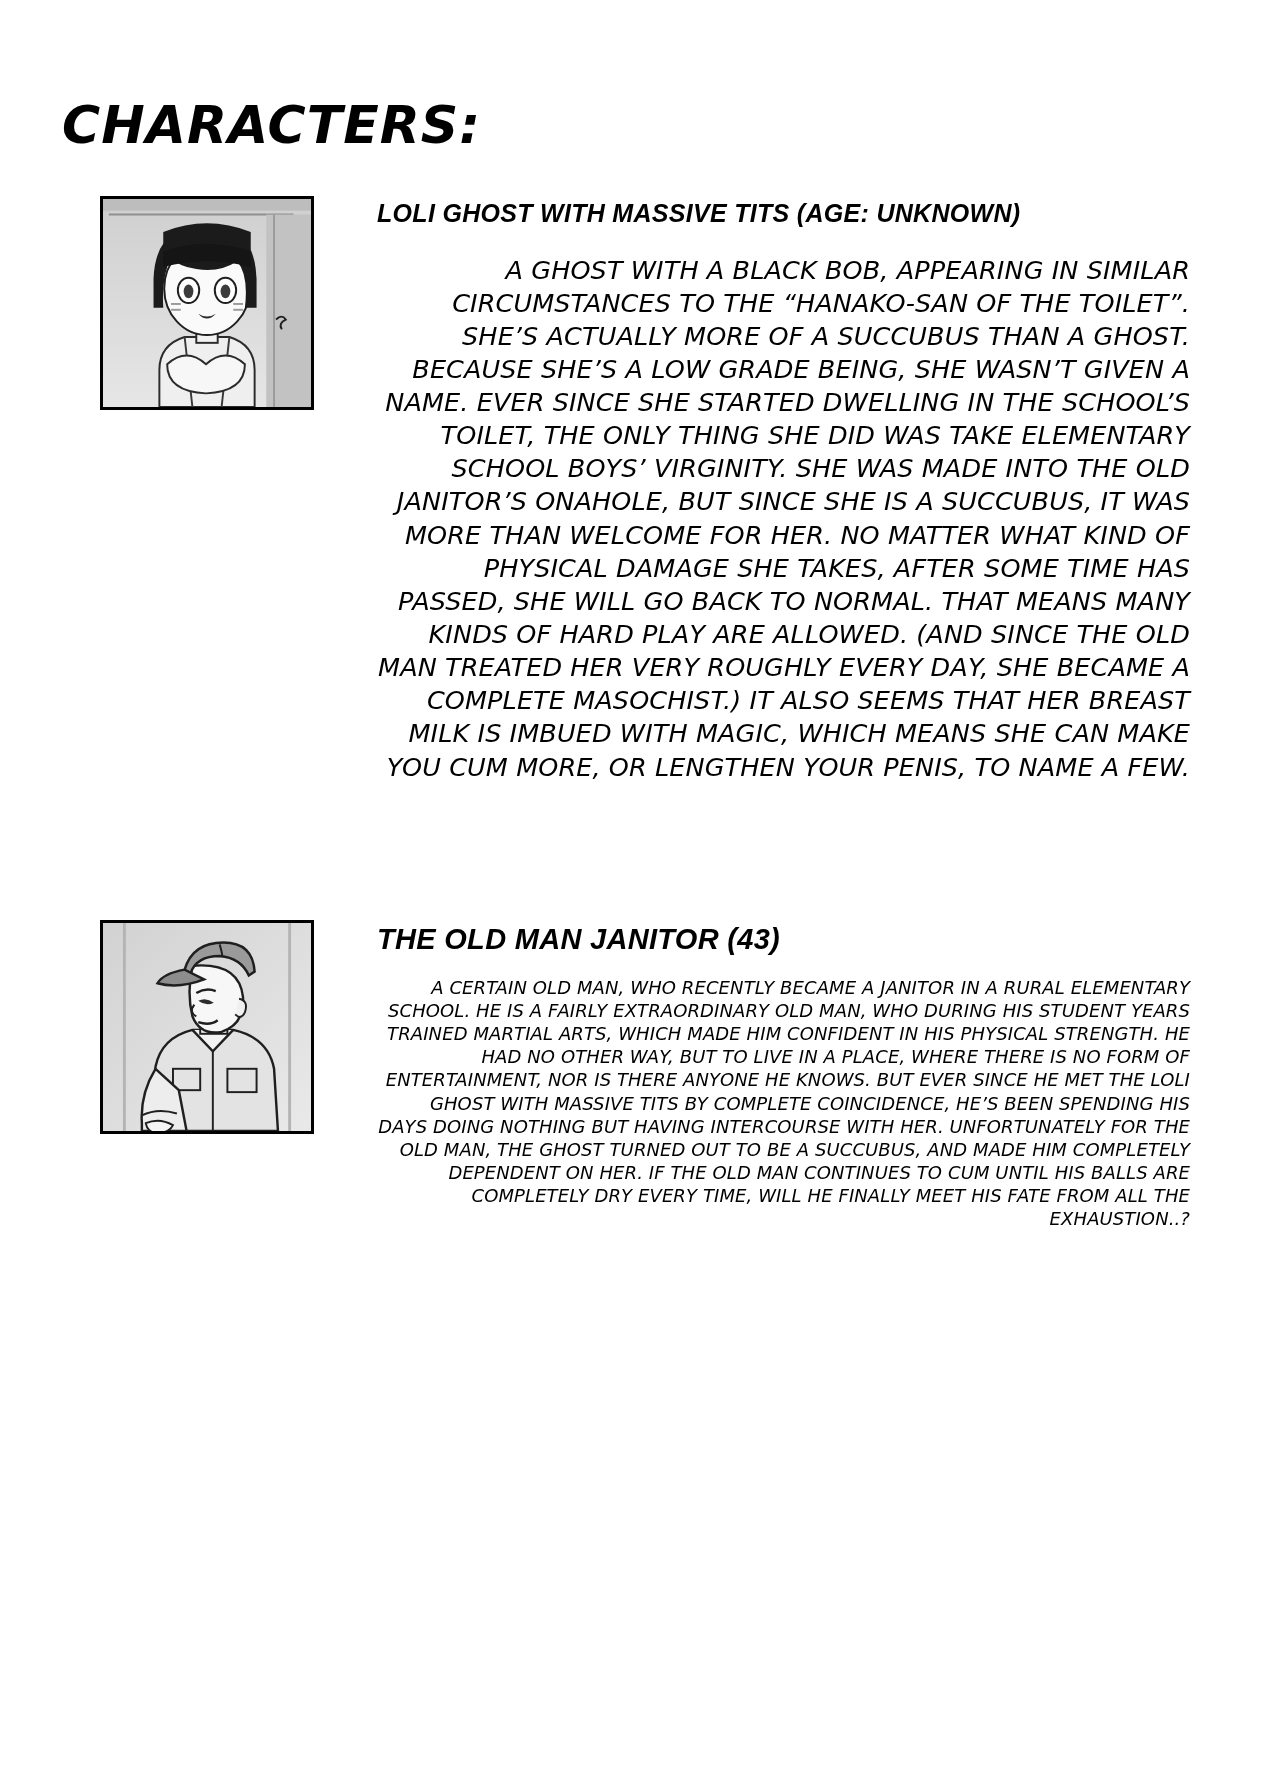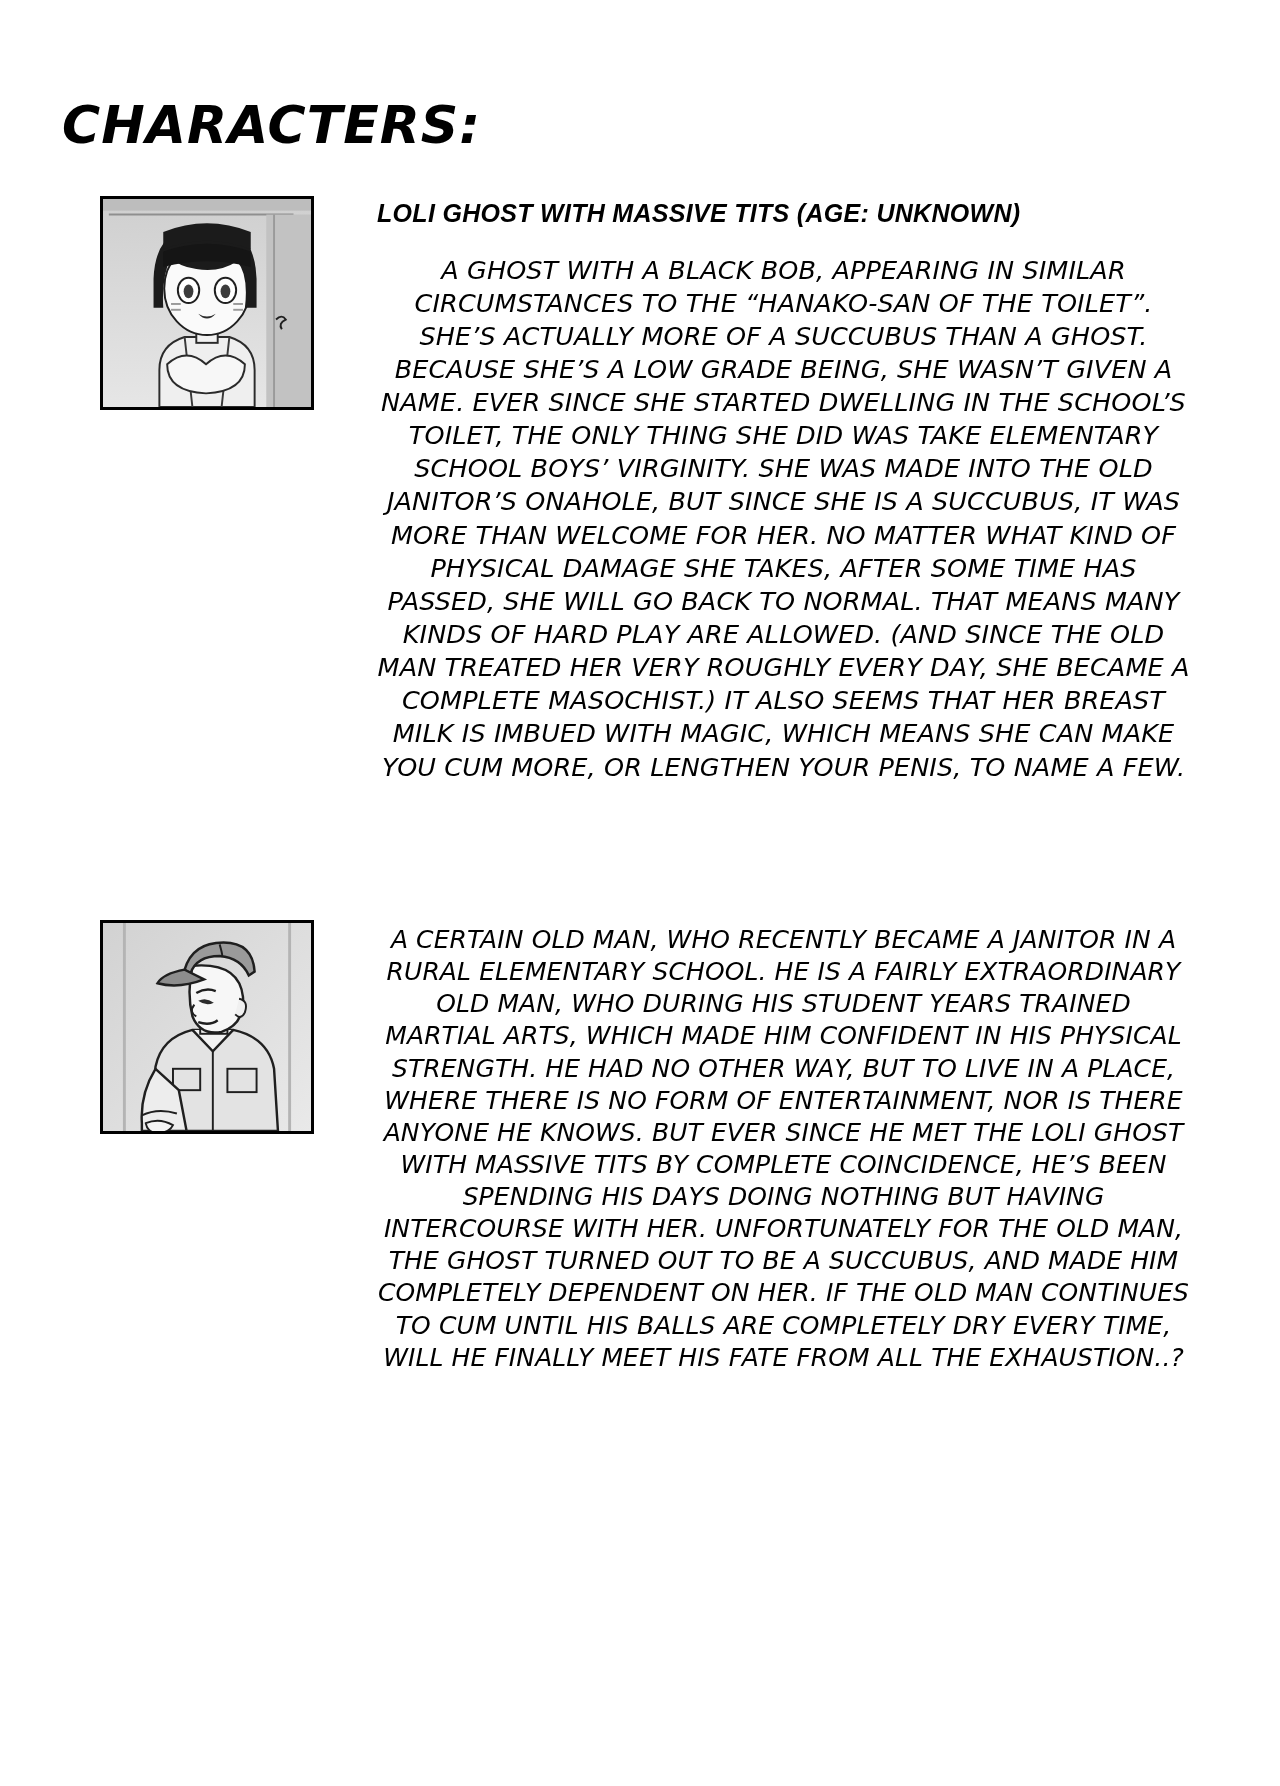--- a/index.html
+++ b/index.html
@@ -77,25 +77,25 @@
     font-size: 29px;
     margin-bottom: 20px;
   }
   .char-desc {
     font-family: "DejaVu Sans", sans-serif;
     font-style: italic;
     font-size: 25.5px;
     line-height: 1.30;
     letter-spacing: 0.1px;
     margin: 0;
-    text-align: center;
+    text-align: right;
     white-space: pre-line;
   }
   #char-block-1 .char-desc {
-    font-size: 25px;
+    font-size: 18px;
     line-height: 1.285;
   }
 </style>
 </head>
 <body>
 
 <div class="page">
 
   <h1 class="page-title">CHARACTERS:</h1>
 
@@ -190,17 +190,18 @@
         <path d="M120 22 Q124 36 122 34" stroke="#1f1f1f" stroke-width="2" fill="none"></path>
 
         <path d="M96 72 Q106 66 116 70" stroke="#1f1f1f" stroke-width="2.5" fill="none"></path>
         <path d="M98 80 q8 -4 16 2 q-8 4 -16 -2 z" fill="#2b2b2b"></path>
 
         <path d="M94 84 q-6 8 2 12" stroke="#1f1f1f" stroke-width="2" fill="none"></path>
         <path d="M98 102 q12 4 20 -2" stroke="#1f1f1f" stroke-width="2.5" fill="none"></path>
       </svg>
     </div>
     <div class="char-text">
+      <div class="char-name">THE OLD MAN JANITOR (43)</div>
       <p class="char-desc">A CERTAIN OLD MAN, WHO RECENTLY BECAME A JANITOR IN A RURAL ELEMENTARY SCHOOL. HE IS A FAIRLY EXTRAORDINARY OLD MAN, WHO DURING HIS STUDENT YEARS TRAINED MARTIAL ARTS, WHICH  MADE HIM CONFIDENT IN HIS PHYSICAL STRENGTH. HE HAD NO OTHER WAY, BUT TO LIVE IN A PLACE, WHERE THERE IS NO FORM OF ENTERTAINMENT, NOR IS THERE ANYONE HE KNOWS. BUT EVER SINCE HE MET THE LOLI GHOST WITH MASSIVE TITS BY COMPLETE COINCIDENCE, HE’S BEEN SPENDING HIS DAYS DOING NOTHING BUT HAVING INTERCOURSE WITH HER. UNFORTUNATELY FOR THE OLD MAN, THE GHOST TURNED OUT TO BE A SUCCUBUS, AND MADE HIM COMPLETELY DEPENDENT ON HER. IF THE OLD MAN CONTINUES TO CUM UNTIL HIS BALLS ARE COMPLETELY DRY EVERY TIME, WILL HE FINALLY MEET HIS FATE FROM ALL THE EXHAUSTION..?</p>
     </div>
   </div>
 
 </div>
 
 </body></html>

